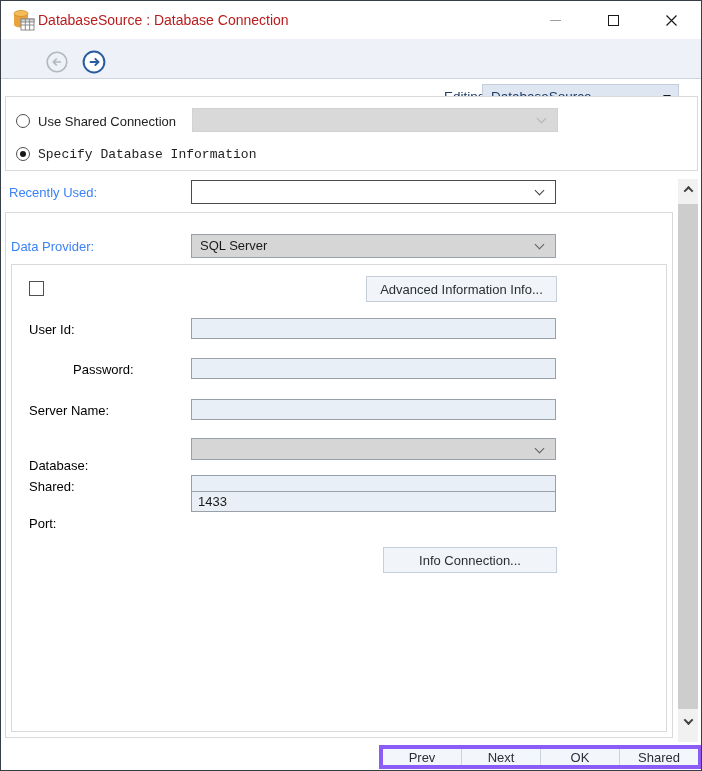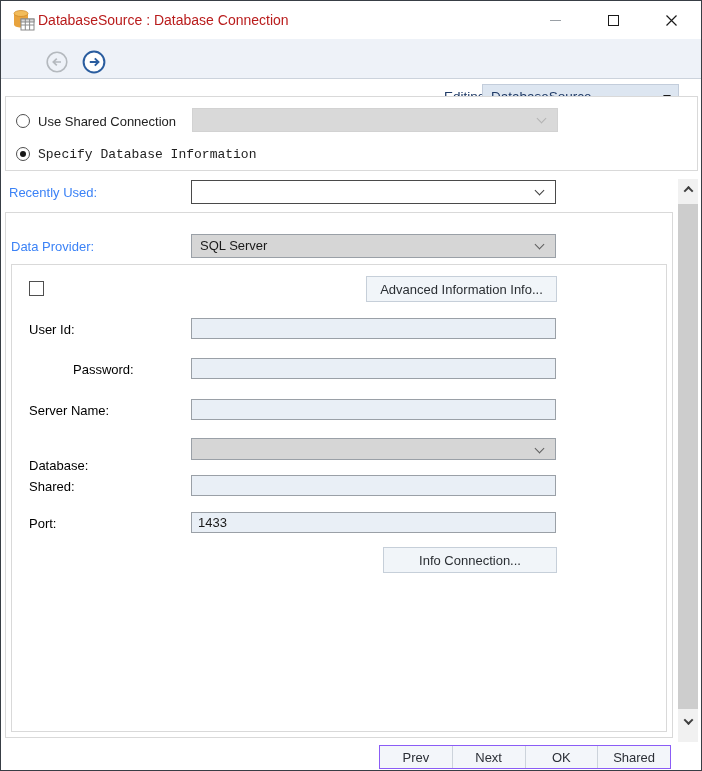--- a/index.html
+++ b/index.html
@@ -67,22 +67,22 @@
   
   .scrollbar { position:absolute; left:677px; top:178px; width:20px; height:563px; background:#f1f1f1; }
   .sb-btn { position:absolute; left:0; width:20px; height:20px; background:#f1f1f1; display:flex;
     align-items:center; justify-content:center; cursor:default; }
   .sb-up { top:0; } .sb-down { top:532px; }
   .sb-chev { width:7px; height:7px; border-right:2px solid #3f3f3f; border-bottom:2px solid #3f3f3f; }
   .sb-chev.up { transform:rotate(-135deg) translate(-1px,-1px); }
   .sb-chev.down { transform:rotate(45deg) translate(-1px,-1px); }
   .sb-thumb { position:absolute; left:0; top:25px; width:20px; height:505px; background:#cdcdcd; cursor:default; }
   
-  .footer-buttons { position:absolute; left:378px; top:744px; width:292px; height:24px;
-    display:flex; border:1px solid #8b5cf6; background:#f3f6fa; }
+  .footer-buttons { position:absolute; left:378px; top:744px; width:323px; height:24px;
+    display:flex; border:4px solid #8b5cf6; background:#f3f6fa; }
   .fbtn { flex:1 1 0; border:none; background:#f3f6fa; color:#2b2f36; font-size:13px;
     font-family:"Liberation Sans",sans-serif; border-left:1px solid #ccd3db; cursor:default; }
   .fbtn:first-child { border-left:none; }
 </style>
 </head>
 <body>
 
 <div class="window">
 
   <div class="titlebar">
@@ -169,21 +169,21 @@
   <div class="field-label" style="top:457px;">Database:</div>
   <div class="db-combo" style="top:437px;">
     <span></span>
     <span class="chev" style="right:12px; top:6px;"></span>
   </div>
 
   <div class="field-label" style="top:478px;">Shared:</div>
   <input class="tinput" style="top: 474px;" value="">
 
   <div class="field-label" style="top:515px;">Port:</div>
-  <input class="tinput" style="top: 511px;" value="1433">
+  <input class="tinput" style="top: 490px;" value="1433">
 
   <button class="btn" style="left:382px; top:546px; width:174px; height:26px;">Info Connection...</button>
 
   <div class="scrollbar">
     <div class="sb-btn sb-up">
         <span class="sb-chev up"></span>
       </div>
     <div class="sb-thumb"></div>
     <div class="sb-btn sb-down">
         <span class="sb-chev down"></span>

